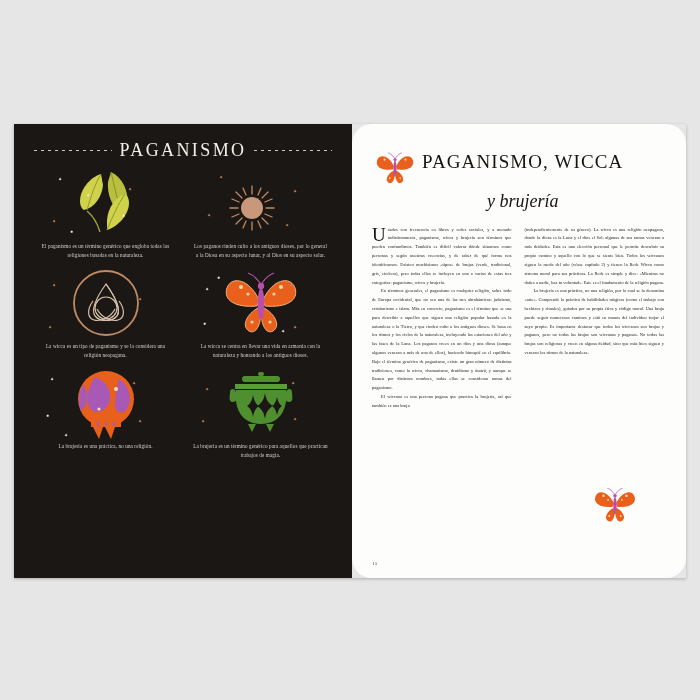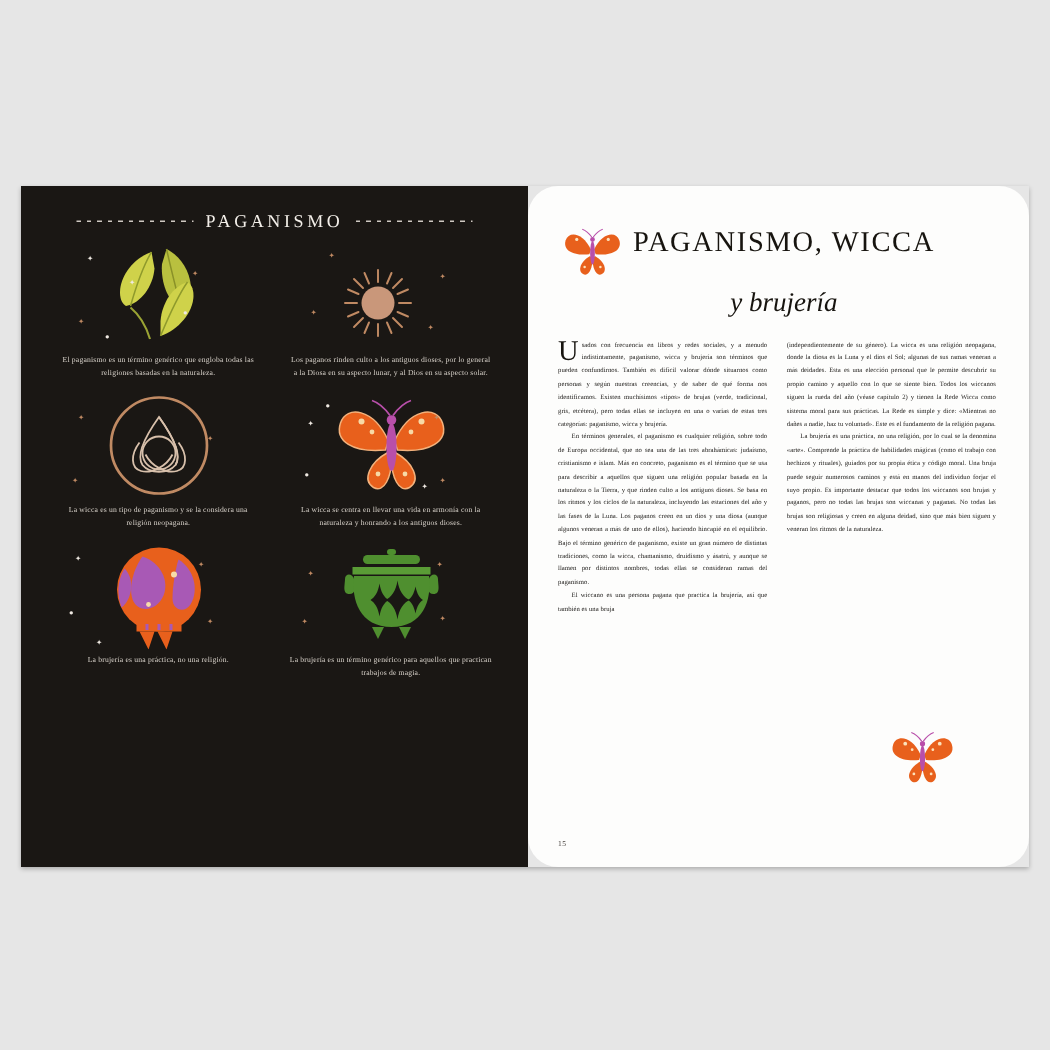--- a/index.html
+++ b/index.html
@@ -34,21 +34,21 @@
     margin:6px 0 2px 0;
   }
   .sec-head .dashes{
     flex:1 1 auto; height:1px;
     background-image:repeating-linear-gradient(to right,#cfc9c2 0 3px, transparent 3px 7px);
     max-width:78px;
   }
   .sec-title{
     color:#f3efe9;
     font-family:"Liberation Serif", serif;
-    font-size:12px;
+    font-size:18px;
     letter-spacing:2.4px;
     font-weight:400;
     white-space:nowrap;
   }
   .cards{ display:flex; }
   .card{
     width:50%;
     display:flex; flex-direction:column;
     align-items:center;
     padding:4px 6px 0 6px;

